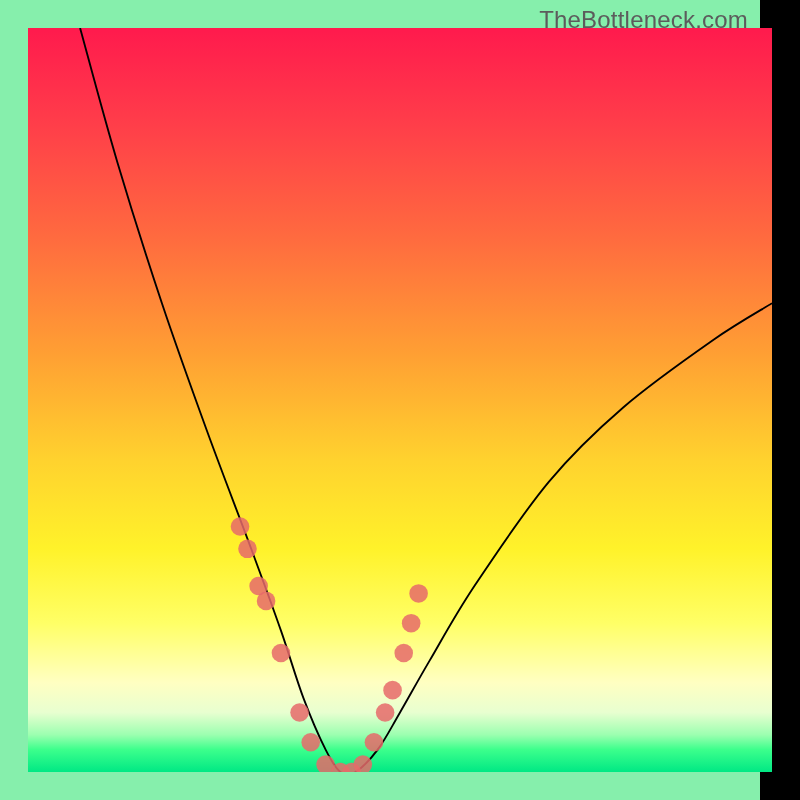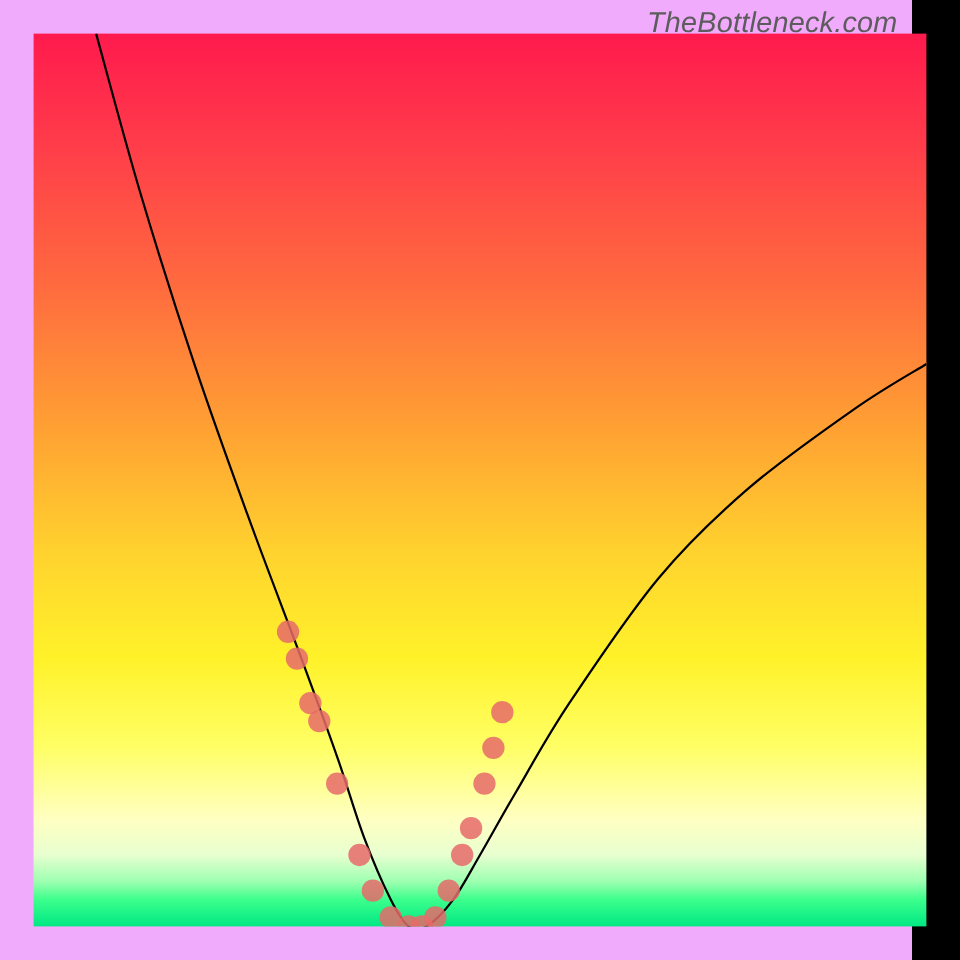--- a/index.html
+++ b/index.html
@@ -1,22 +1,21 @@
 <!DOCTYPE html>
 <html><head>
 <meta charset="utf-8">
 <style>
   * { margin: 0; padding: 0; box-sizing: border-box; }
   body { width: 800px; height: 800px; background: #000; font-family: Arial, sans-serif; overflow: hidden; }
   .outer {
     width: 760px;
     height: 800px;
-    background: #f0abfc;
+    background: #86efac;
     position: relative;
-    font-style: italic;
   }
   .plot {
     position: absolute;
     left: 28px;
     top: 28px;
     width: 744px;
     height: 744px;
     background: linear-gradient(to bottom,
       #ff1a4d 0%,
       #ff3b4a 12%,

